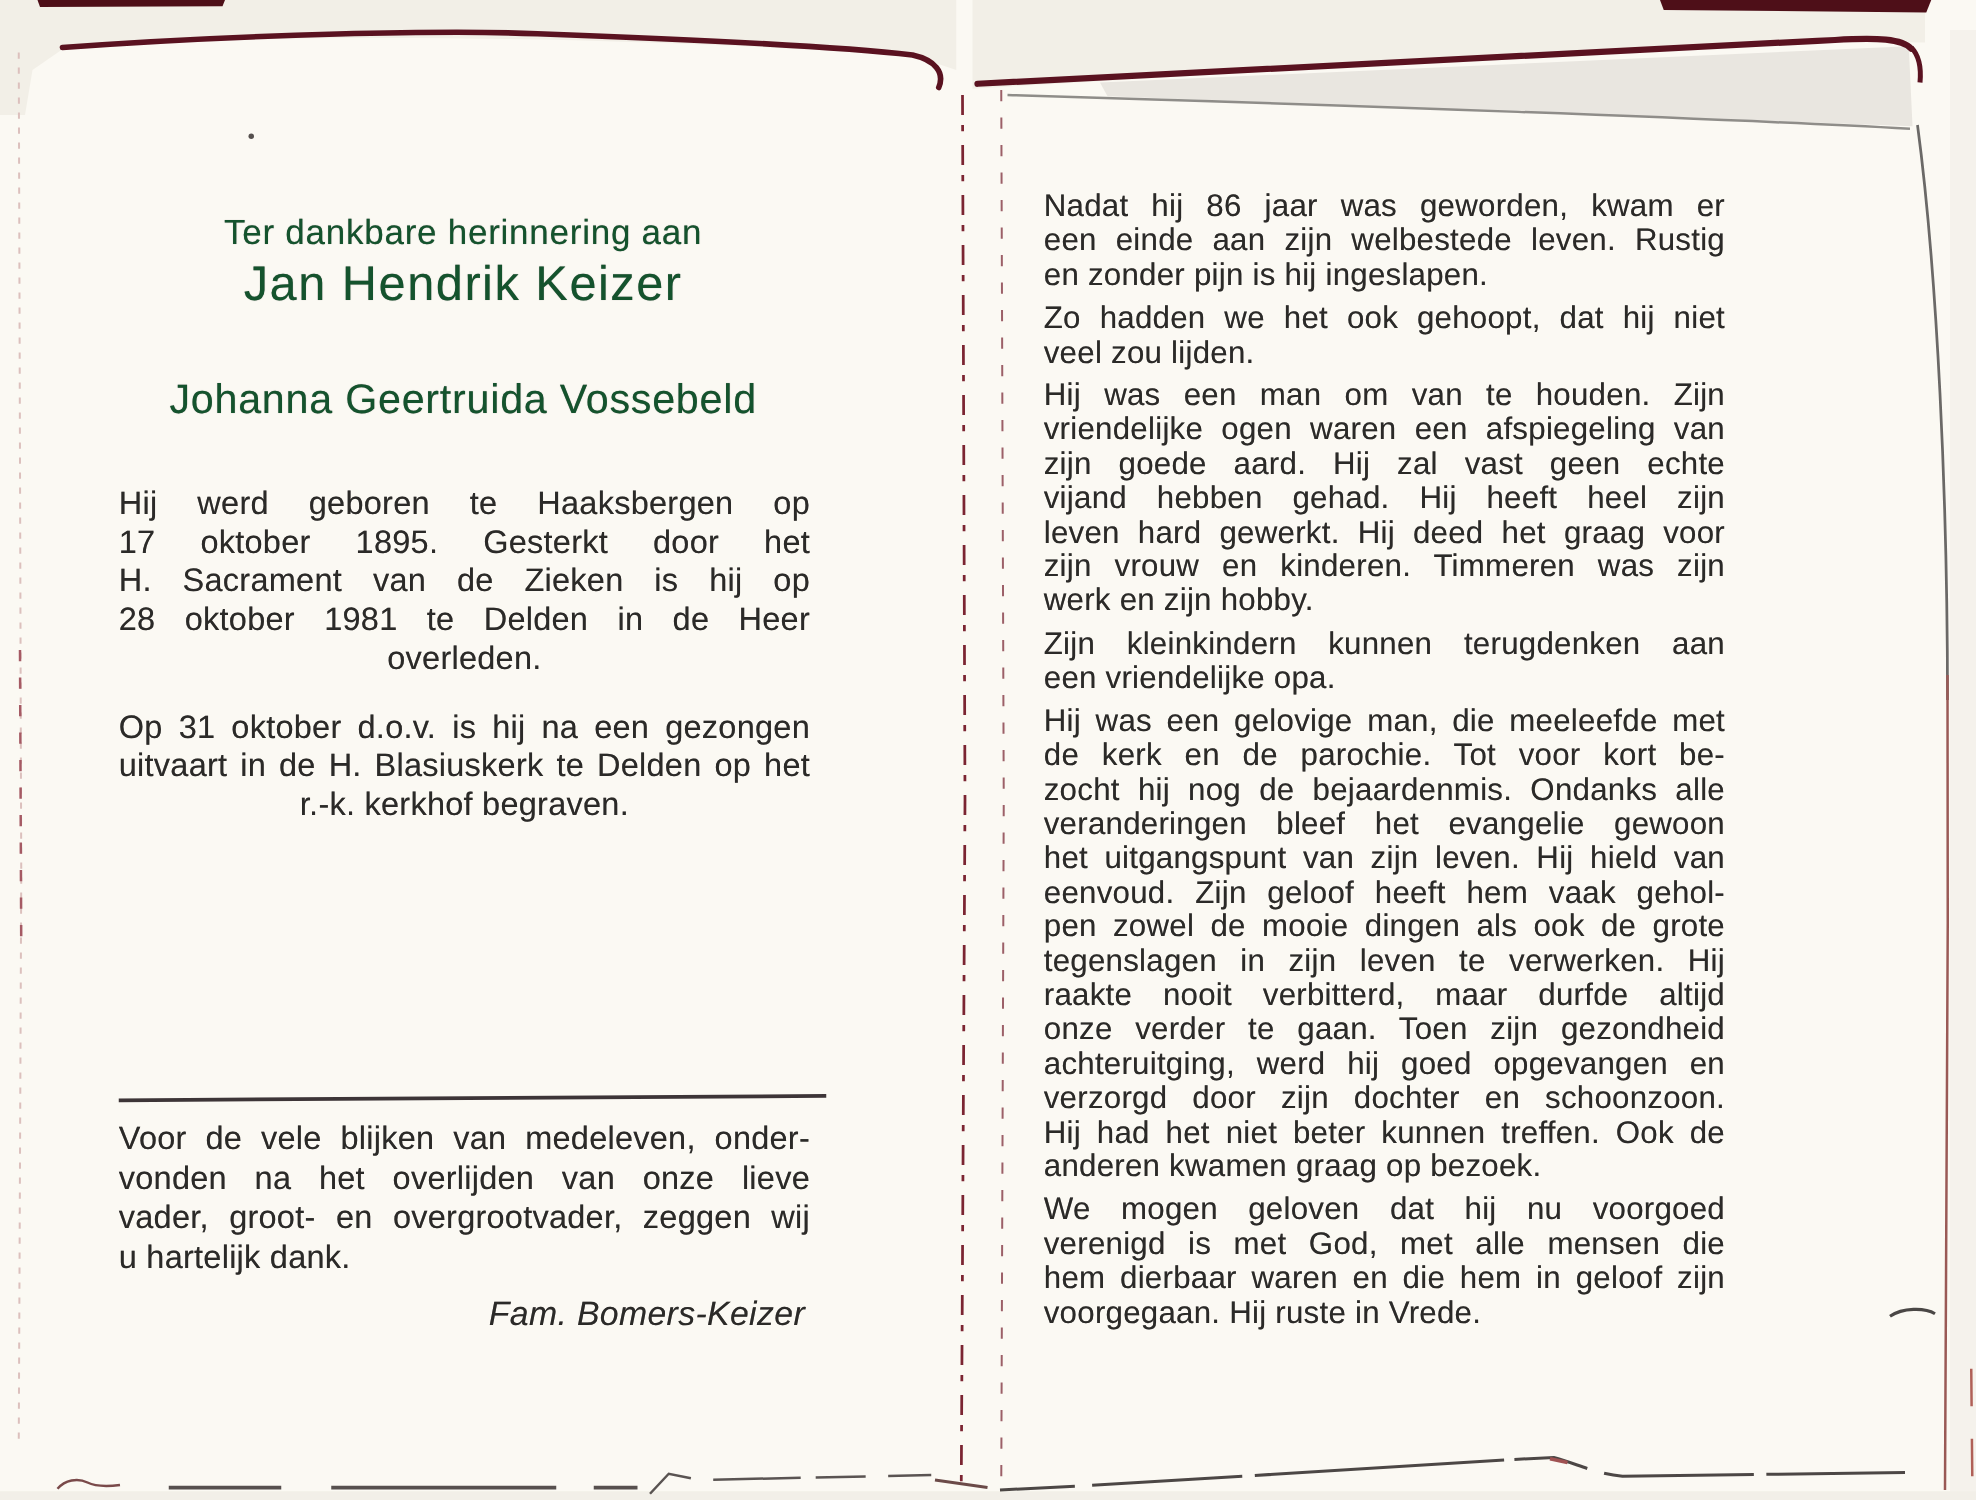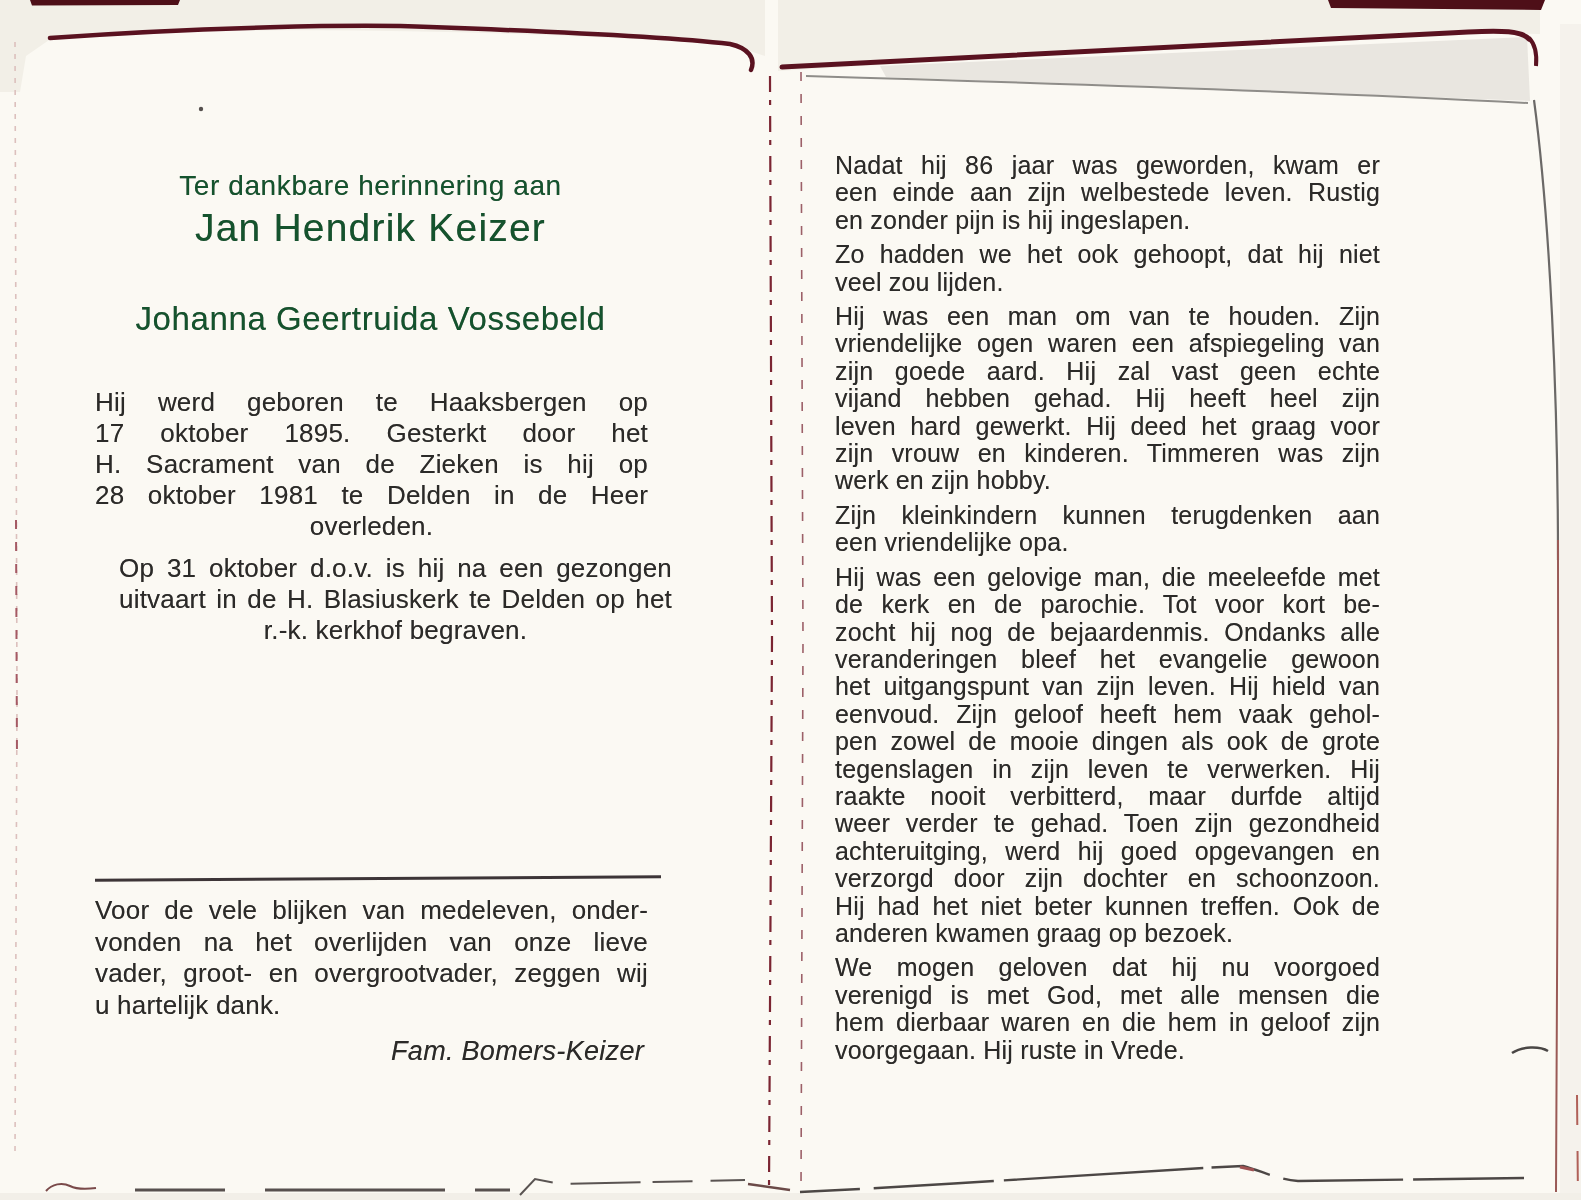--- a/index.html
+++ b/index.html
@@ -28,21 +28,21 @@
   .name       { top: 206px; font-size: 39px; letter-spacing: 1.2px; }
   .relation   { top: 268px; font-size: 27px; letter-spacing: .5px; }
   .spouse     { top: 300px; font-size: 33px; letter-spacing: .6px; }
 
   .body-block {
     position: absolute; left: 95px; width: 553px;
     font-size: 26px; line-height: 31px; letter-spacing: .2px;
     text-shadow: 0 0 0.5px rgba(45,42,40,.5);
   }
   .birth   { top: 387px; }
-  .funeral { top: 553px; margin-left: 24px; }
+  .funeral { top: 566px; }
   .thanks  { top: 895px; line-height: 31.5px; }
 
   .divider {
     position: absolute; left: 95px; top: 877px; width: 566px; height: 2.6px;
     background: #3d3537; transform: rotate(-0.35deg);
   }
   .signature {
     position: absolute; left: 95px; top: 1036px; width: 553px;
     text-align: right; padding-right: 4px; box-sizing: border-box;
     font-style: italic; font-size: 27px; letter-spacing: .3px;
@@ -153,21 +153,21 @@
         <div class="para">
           <div class="ln ln-justify">Hij was een gelovige man, die meeleefde met</div>
           <div class="ln ln-justify">de kerk en de parochie. Tot voor kort be-</div>
           <div class="ln ln-justify">zocht hij nog de bejaardenmis. Ondanks alle</div>
           <div class="ln ln-justify">veranderingen bleef het evangelie gewoon</div>
           <div class="ln ln-justify">het uitgangspunt van zijn leven. Hij hield van</div>
           <div class="ln ln-justify">eenvoud. Zijn geloof heeft hem vaak gehol-</div>
           <div class="ln ln-justify">pen zowel de mooie dingen als ook de grote</div>
           <div class="ln ln-justify">tegenslagen in zijn leven te verwerken. Hij</div>
           <div class="ln ln-justify">raakte nooit verbitterd, maar durfde altijd</div>
-          <div class="ln ln-justify">weer verder te gehad. Toen zijn gezondheid</div>
+          <div class="ln ln-justify">onze verder te gaan. Toen zijn gezondheid</div>
           <div class="ln ln-justify">achteruitging, werd hij goed opgevangen en</div>
           <div class="ln ln-justify">verzorgd door zijn dochter en schoonzoon.</div>
           <div class="ln ln-justify">Hij had het niet beter kunnen treffen. Ook de</div>
           <div class="ln ln-left">anderen kwamen graag op bezoek.</div>
         </div>
         <div class="para">
           <div class="ln ln-justify">We mogen geloven dat hij nu voorgoed</div>
           <div class="ln ln-justify">verenigd is met God, met alle mensen die</div>
           <div class="ln ln-justify">hem dierbaar waren en die hem in geloof zijn</div>
           <div class="ln ln-left">voorgegaan. Hij ruste in Vrede.</div>

